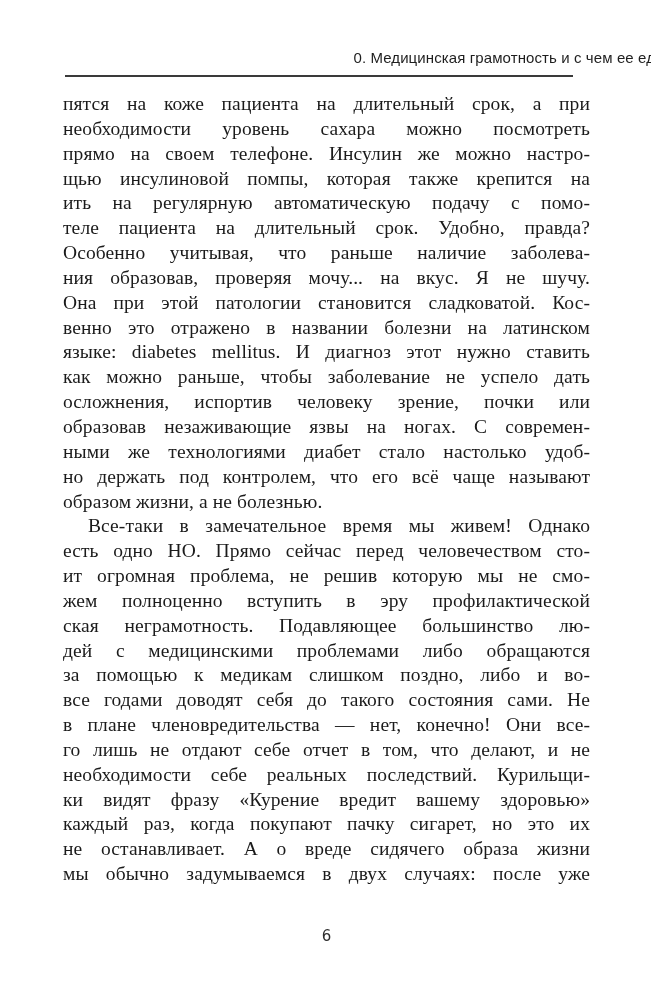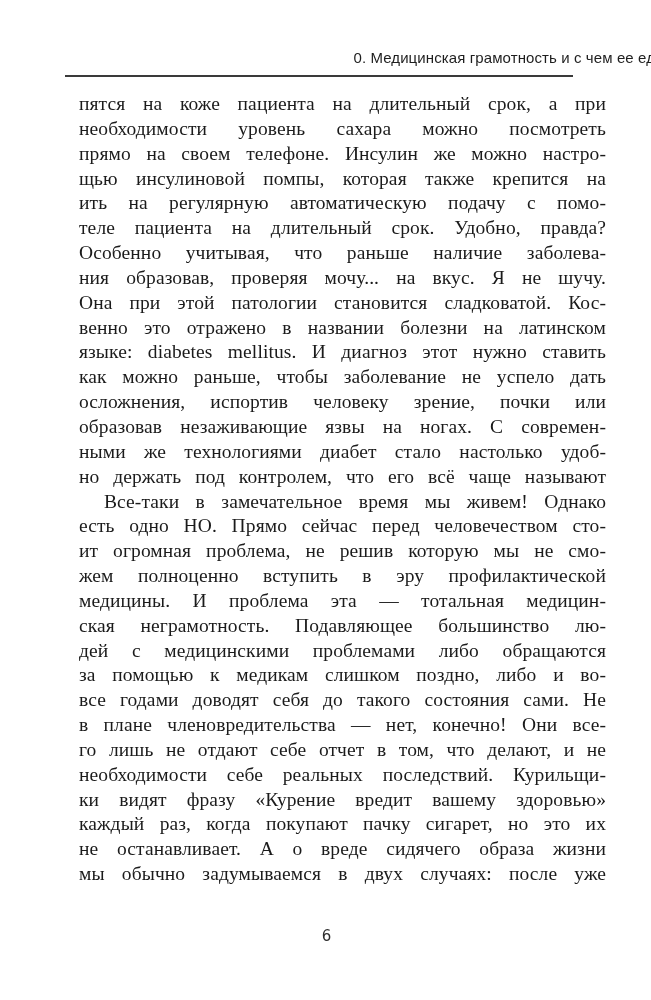--- a/index.html
+++ b/index.html
@@ -31,21 +31,21 @@
   .header-rule {
     position: absolute;
     left: 65px;
     top: 75px;
     width: 508px;
     height: 1.5px;
     background: #3a3a3a;
   }
   .body-text {
     position: absolute;
-    left: 79px;
+    left: 63px;
     top: 92px;
     width: 527px;
     font-size: 19.5px;
     line-height: 24.85px;
     color: #1b1b1b;
     letter-spacing: 0.1px;
   }
   .line {
     text-align: justify;
     text-align-last: justify;
@@ -87,25 +87,25 @@
       <div class="line">Особенно учитывая, что раньше наличие заболева-</div>
       <div class="line">ния образовав, проверяя мочу... на вкус. Я не шучу.</div>
       <div class="line">Она при этой патологии становится сладковатой. Кос-</div>
       <div class="line">венно это отражено в названии болезни на латинском</div>
       <div class="line">языке: diabetes mellitus. И диагноз этот нужно ставить</div>
       <div class="line">как можно раньше, чтобы заболевание не успело дать</div>
       <div class="line">осложнения, испортив человеку зрение, почки или</div>
       <div class="line">образовав незаживающие язвы на ногах. С современ-</div>
       <div class="line">ными же технологиями диабет стало настолько удоб-</div>
       <div class="line">но держать под контролем, что его всё чаще называют</div>
+      <div class="line para-end">образом жизни, а не болезнью.</div>
       <div class="line indent">Все-таки в замечательное время мы живем! Однако</div>
       <div class="line">есть одно НО. Прямо сейчас перед человечеством сто-</div>
       <div class="line">ит огромная проблема, не решив которую мы не смо-</div>
       <div class="line">жем полноценно вступить в эру профилактической</div>
-      <div class="line">медицины. И проблема эта — тотальная медицин-</div>
       <div class="line">ская неграмотность. Подавляющее большинство лю-</div>
       <div class="line">дей с медицинскими проблемами либо обращаются</div>
       <div class="line">за помощью к медикам слишком поздно, либо и во-</div>
       <div class="line">все годами доводят себя до такого состояния сами. Не</div>
       <div class="line">в плане членовредительства — нет, конечно! Они все-</div>
       <div class="line">го лишь не отдают себе отчет в том, что делают, и не</div>
       <div class="line">необходимости себе реальных последствий. Курильщи-</div>
       <div class="line">ки видят фразу «Курение вредит вашему здоровью»</div>
       <div class="line">каждый раз, когда покупают пачку сигарет, но это их</div>
       <div class="line">не останавливает. А о вреде сидячего образа жизни</div>

